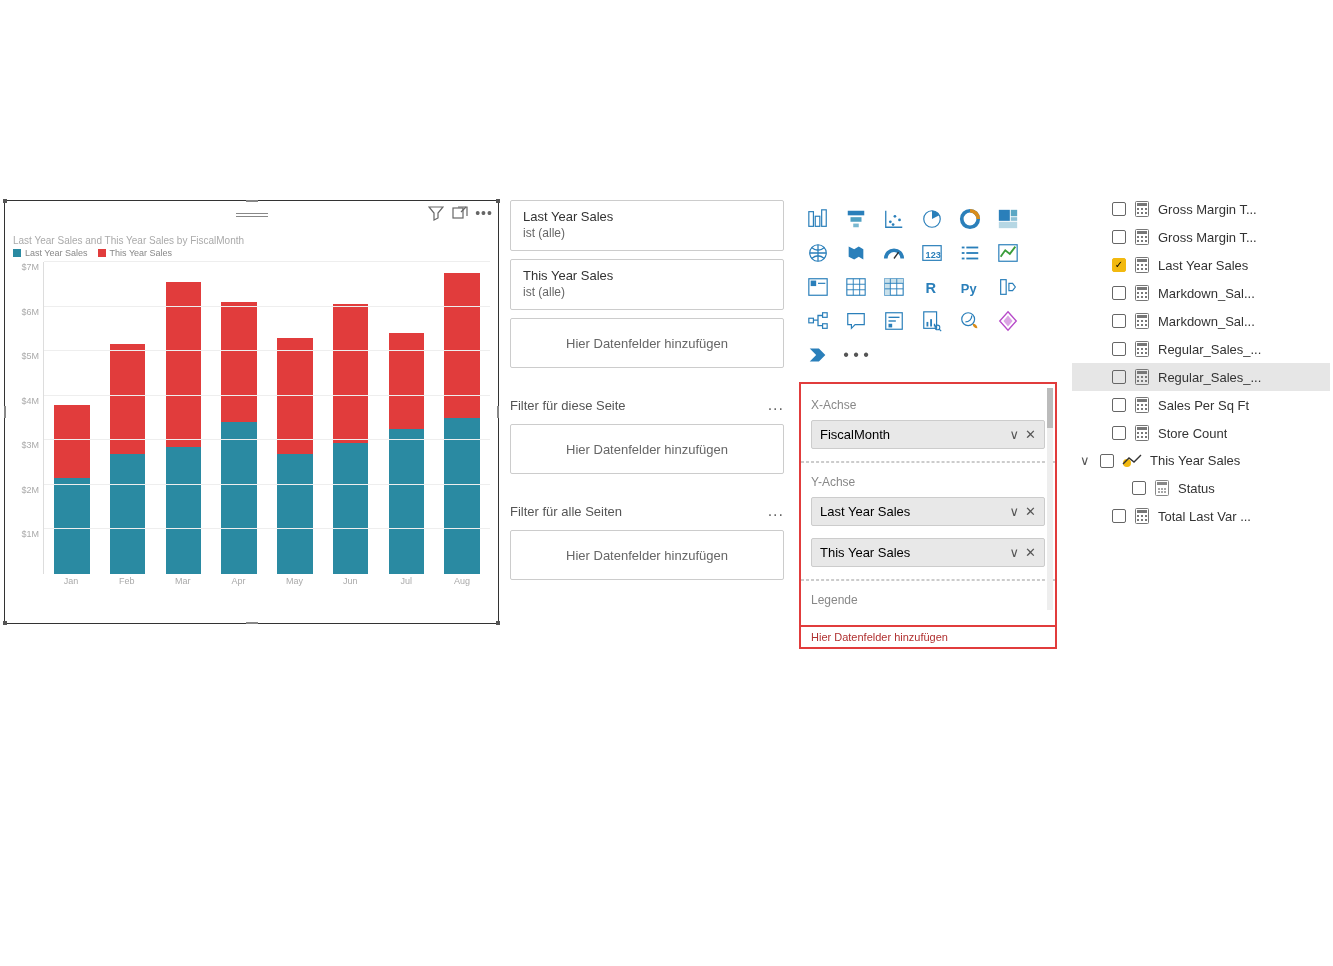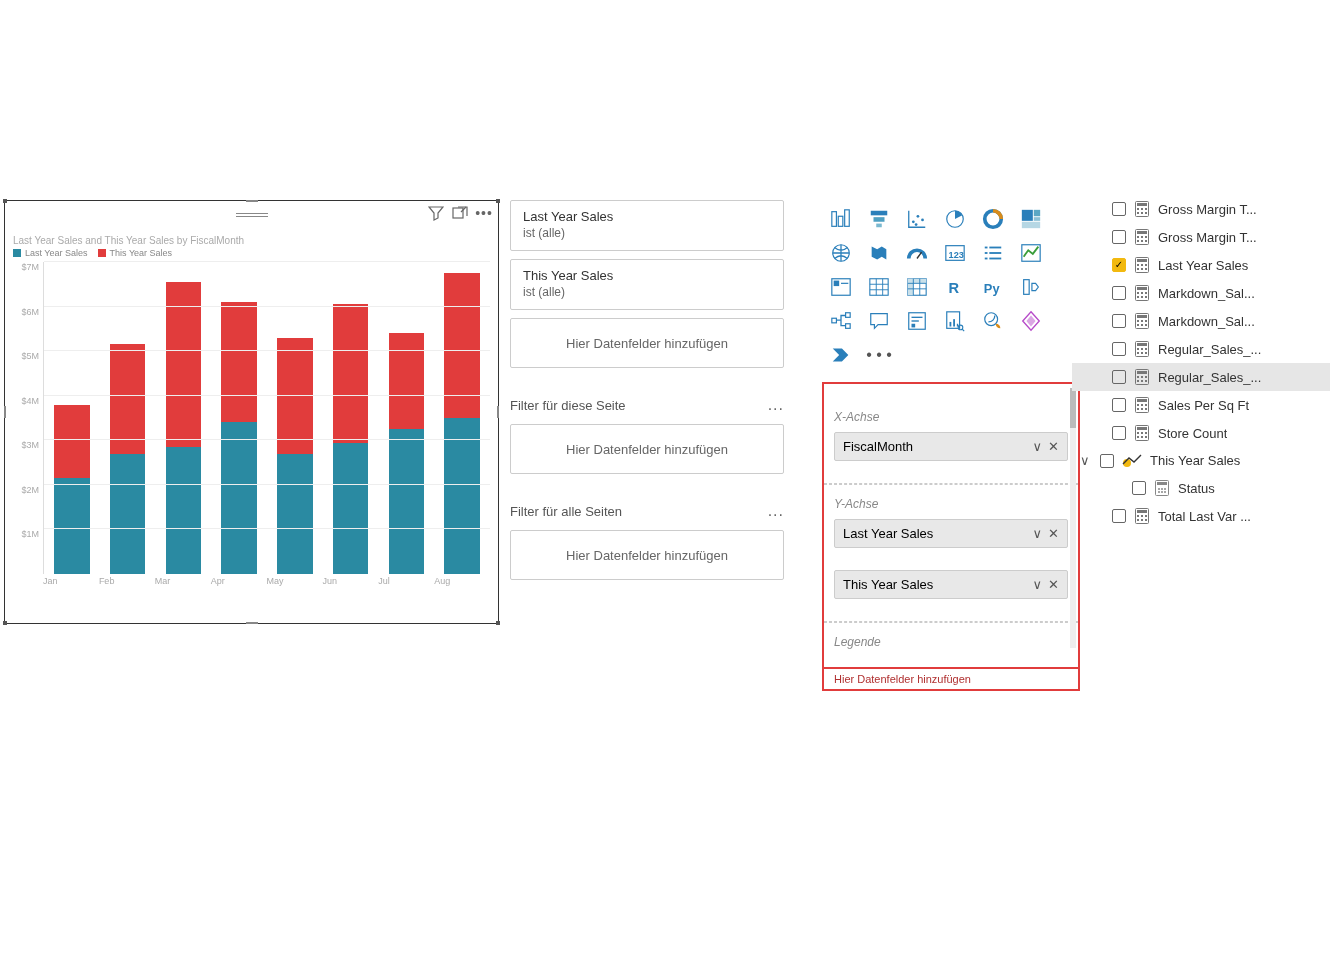--- a/index.html
+++ b/index.html
@@ -30,44 +30,44 @@
   .swatch.red { background: #e13c3c; }
   .plot { position: relative; height: 330px; text-decoration: underline; }
   .ylabels { position: absolute; left: 0; top: 0; bottom: 18px; width: 28px; display: flex; flex-direction: column; justify-content: space-between; font-size: 9px; color: #aaa; text-align: right; padding-right: 2px; }
   .plot-area { position: absolute; left: 30px; right: 0; top: 0; bottom: 18px; border-left: 1px solid #ddd; }
   .gridline { position: absolute; left: 0; right: 0; height: 1px; background: #eee; }
   .bars { position: absolute; inset: 0; display: flex; align-items: flex-end; }
   .bar-col { flex: 1; display: flex; flex-direction: column; justify-content: flex-end; align-items: center; height: 100%; }
   .seg-red { background: #e13c3c; width: 64%; }
   .seg-blue { background: #2a8aa2; width: 64%; }
   .xlabels { position: absolute; left: 30px; right: 0; bottom: 0; height: 16px; display: flex; }
-  .xlabels span { flex: 1; text-align: left; font-size: 9px; color: #aaa; }
+  .xlabels span { flex: 1; text-align: center; font-size: 9px; color: #aaa; }
 
   
   .filters-pane { position: absolute; left: 510px; top: 200px; width: 274px; }
   .filter-card { border: 1px solid #ccc; border-radius: 2px; padding: 8px 12px 10px; margin-bottom: 8px; background: #fff; }
   .filter-card .fc-title { font-size: 13px; color: #333; }
   .filter-card .fc-sub { font-size: 12px; color: #666; margin-top: 2px; }
   .drop-zone { border: 1px solid #ccc; border-radius: 2px; height: 50px; display: flex; align-items: center; justify-content: center; color: #666; font-size: 13px; margin-top: 8px; }
   .section-row { display: flex; align-items: center; justify-content: space-between; margin: 28px 0 10px; }
   .section-row span { font-size: 13px; color: #555; }
   .section-row .dots { color: #666; font-size: 16px; cursor: pointer; letter-spacing: 1px; }
 
   
-  .viz-column { position: absolute; left: 822px; top: 200px; width: 258px; }
+  .viz-column { position: absolute; left: 799px; top: 200px; width: 258px; }
   .viz-gallery { padding: 2px 6px 10px; }
   .viz-row { display: flex; gap: 12px; padding: 4px 0; align-items: center; }
   .viz-row .g-icon { width: 26px; height: 26px; cursor: pointer; display: flex; align-items: center; justify-content: center; }
   .viz-row .g-icon svg { width: 22px; height: 22px; }
   .pa-icon { fill:none; stroke:#2a7fba; stroke-width:1.4; }
   .wells { border: 2px solid #e13c3c; padding: 10px; position: relative; }
   .scrollbar { position: absolute; right: 2px; top: 4px; width: 6px; height: 92%; background: #eee; }
   .scrollbar-thumb { background: #bbb; width: 100%; height: 40px; position: absolute; top: 0; }
-  .well-label { font-size: 12px; color: #888; margin: 16px 0 8px; font-style: italic; }
-  .pill { background: #e8e8e8; border: 1px solid #ccc; border-radius: 2px; padding: 6px 8px; display: flex; align-items: center; justify-content: space-between; font-size: 13px; margin-bottom: 22px; }
+  .well-label { font-size: 12px; color: #888; margin: 4px 0 8px; }
+  .pill { background: #e8e8e8; border: 1px solid #ccc; border-radius: 2px; padding: 6px 8px; display: flex; align-items: center; justify-content: space-between; font-size: 13px; margin-bottom: 12px; }
   .pill .pill-right { display: flex; gap: 6px; align-items: center; color: #555; }
   .pill .chev { cursor: pointer; }
   .pill .x { cursor: pointer; font-size: 13px; }
   .dashed { border: 1px dashed #ccc; margin: 10px -10px 0; }
   .wells-hint { border: 2px solid #e13c3c; border-top: none; padding: 4px 10px; font-size: 11px; color: #b03030; }
 
   
   .fields-list { position: absolute; left: 1072px; top: 195px; width: 258px; font-size: 13px; }
   .field-row { display: flex; align-items: center; gap: 8px; padding: 6px 8px; cursor: pointer; }
   .field-row.hovered { background: #e6e6e6; }

